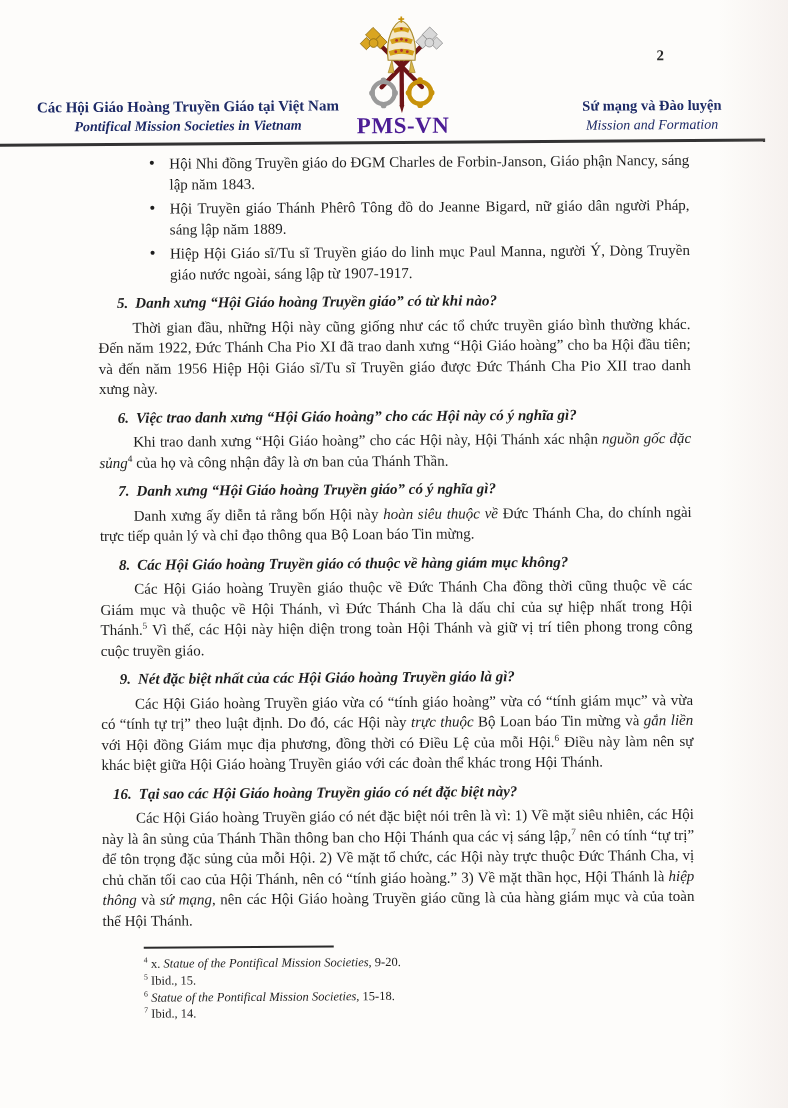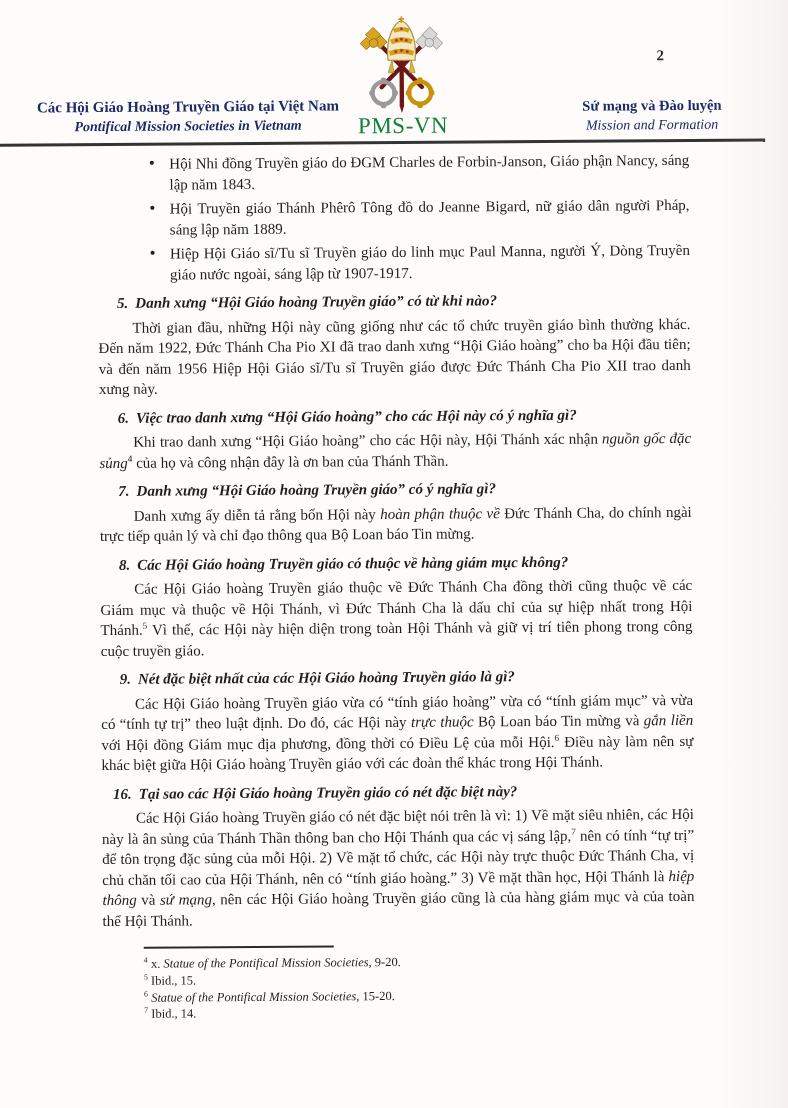--- a/index.html
+++ b/index.html
@@ -24,22 +24,22 @@
     transform-origin:394px 550px;
   }
   
   .page-number{
     position:absolute;left:660px;top:49px;
     font-size:15px;font-weight:bold;color:#2b2b2b;
   }
   .logo-svg{position:absolute;left:352px;top:16px;width:106px;height:100px;}
   .org-abbrev{
     position:absolute;left:344px;top:113px;width:124px;
-    text-align:center;font-size:23px;font-weight:normal;
-    color:#15803d;letter-spacing:0.5px;
+    text-align:center;font-size:23px;font-weight:bold;
+    color:#4c1d95;letter-spacing:0.5px;
   }
   .hdr-left{
     position:absolute;left:32px;top:96px;width:318px;
     text-align:center;color:#1d2a66;line-height:19px;
   }
   .hdr-left .t1{font-size:15px;font-weight:bold;}
   .hdr-left .t2{font-size:14px;font-weight:bold;font-style:italic;}
   .hdr-right{
     position:absolute;left:560px;top:98px;width:190px;
     text-align:center;color:#1d2a66;line-height:19px;
@@ -188,21 +188,21 @@
       <div class="q">
         <span class="qnum">6.</span>
         <span class="qtext">Việc trao danh xưng “Hội Giáo hoàng” cho các Hội này có ý nghĩa gì?</span>
       </div>
       <p class="a"><span>Khi trao danh xưng “Hội Giáo hoàng” cho các Hội này, Hội Thánh xác nhận </span><span class="it">nguồn gốc đặc sủng</span><span class="sup">4</span><span> của họ và công nhận đây là ơn ban của Thánh Thần.</span></p>
 
       <div class="q">
         <span class="qnum">7.</span>
         <span class="qtext">Danh xưng “Hội Giáo hoàng Truyền giáo” có ý nghĩa gì?</span>
       </div>
-      <p class="a"><span>Danh xưng ấy diễn tả rằng bốn Hội này </span><span class="it">hoàn phận thuộc về</span><span> Đức Thánh Cha, do chính ngài trực tiếp quản lý và chỉ đạo thông qua Bộ Loan báo Tin mừng.</span></p>
+      <p class="a"><span>Danh xưng ấy diễn tả rằng bốn Hội này </span><span class="it">hoàn siêu thuộc về</span><span> Đức Thánh Cha, do chính ngài trực tiếp quản lý và chỉ đạo thông qua Bộ Loan báo Tin mừng.</span></p>
 
       <div class="q">
         <span class="qnum">8.</span>
         <span class="qtext">Các Hội Giáo hoàng Truyền giáo có thuộc về hàng giám mục không?</span>
       </div>
       <p class="a"><span>Các Hội Giáo hoàng Truyền giáo thuộc về Đức Thánh Cha đồng thời cũng thuộc về các Giám mục và thuộc về Hội Thánh, vì Đức Thánh Cha là dấu chỉ của sự hiệp nhất trong Hội Thánh.</span><span class="sup">5</span><span> Vì thế, các Hội này hiện diện trong toàn Hội Thánh và giữ vị trí tiên phong trong công cuộc truyền giáo.</span></p>
 
       <div class="q">
         <span class="qnum">9.</span>
         <span class="qtext">Nét đặc biệt nhất của các Hội Giáo hoàng Truyền giáo là gì?</span>
@@ -214,18 +214,18 @@
         <span class="qtext">Tại sao các Hội Giáo hoàng Truyền giáo có nét đặc biệt này?</span>
       </div>
       <p class="a"><span>Các Hội Giáo hoàng Truyền giáo có nét đặc biệt nói trên là vì: 1) Về mặt siêu nhiên, các Hội này là ân sủng của Thánh Thần thông ban cho Hội Thánh qua các vị sáng lập,</span><span class="sup">7</span><span> nên có tính “tự trị” để tôn trọng đặc sủng của mỗi Hội. 2) Về mặt tổ chức, các Hội này trực thuộc Đức Thánh Cha, vị chủ chăn tối cao của Hội Thánh, nên có “tính giáo hoàng.” 3) Về mặt thần học, Hội Thánh là </span><span class="it">hiệp thông</span><span> và </span><span class="it">sứ mạng</span><span>, nên các Hội Giáo hoàng Truyền giáo cũng là của hàng giám mục và của toàn thể Hội Thánh.</span></p>
 
     </div>
 
     <div class="footnotes">
       <div class="fn-rule"></div>
       <div class="fn"><span class="sup">4</span><span> x. </span><span class="it">Statue of the Pontifical Mission Societies</span><span>, 9-20.</span></div>
       <div class="fn"><span class="sup">5</span><span> Ibid., 15.</span></div>
-      <div class="fn"><span class="sup">6</span><span> </span><span class="it">Statue of the Pontifical Mission Societies</span><span>, 15-20.</span></div>
+      <div class="fn"><span class="sup">6</span><span> </span><span class="it">Statue of the Pontifical Mission Societies</span><span>, 15-18.</span></div>
       <div class="fn"><span class="sup">7</span><span> Ibid., 14.</span></div>
     </div>
 
   </div>
 </div>
 
 </body></html>

